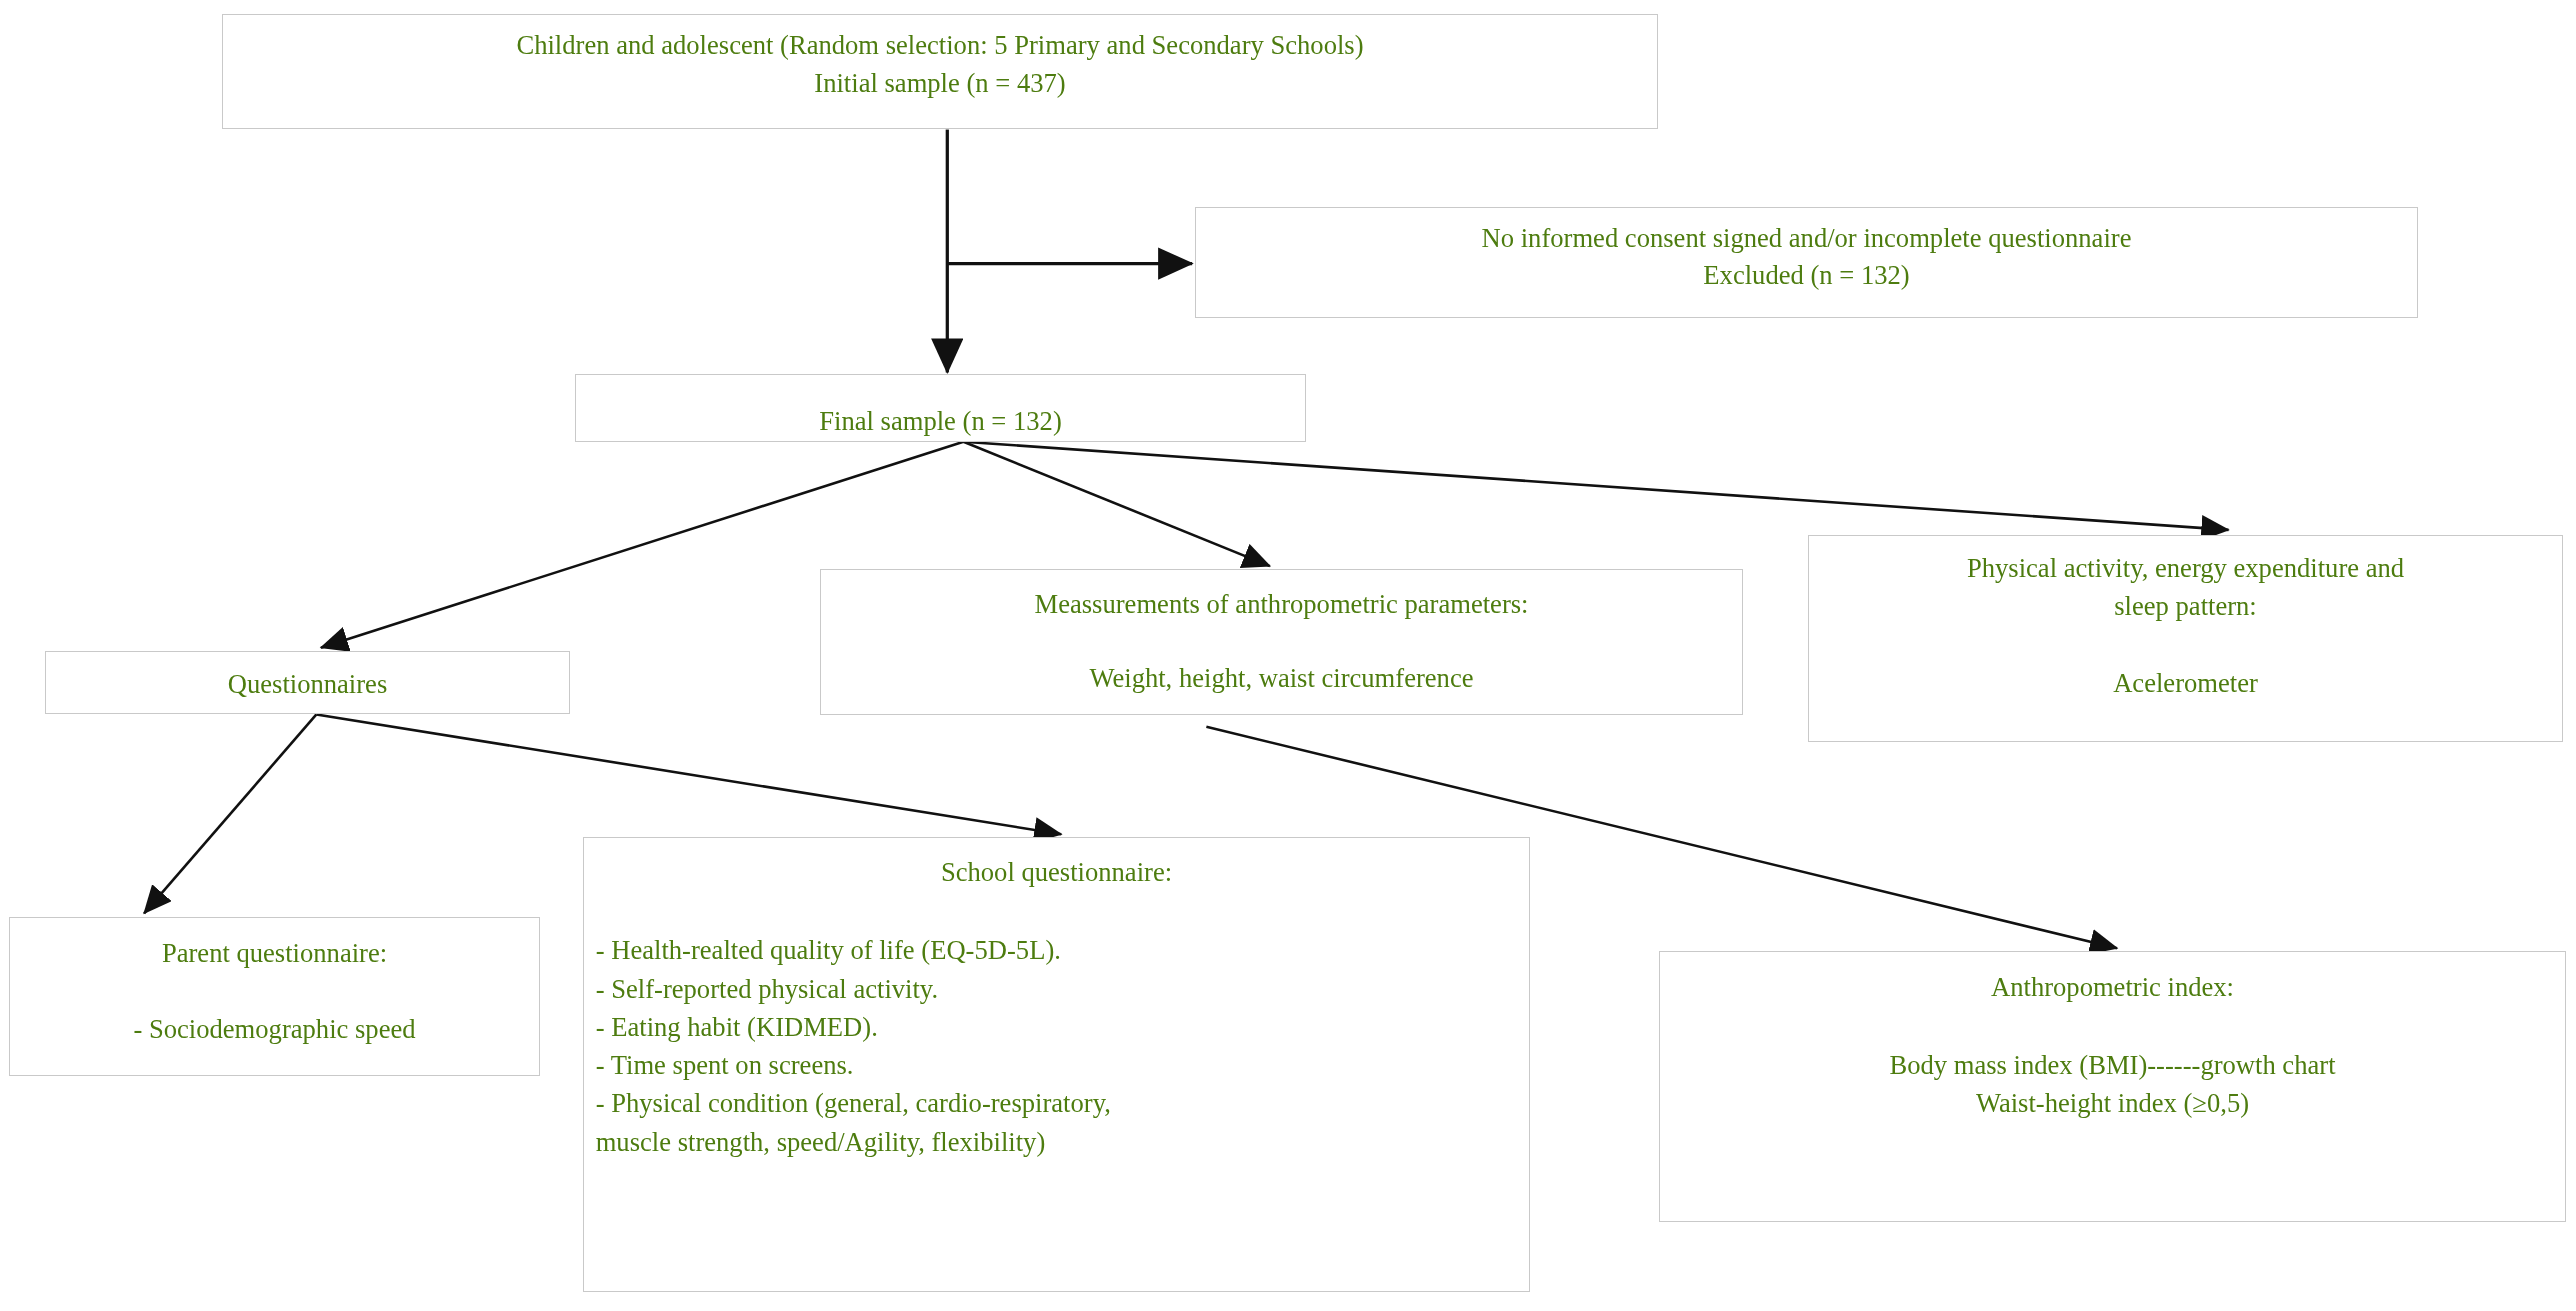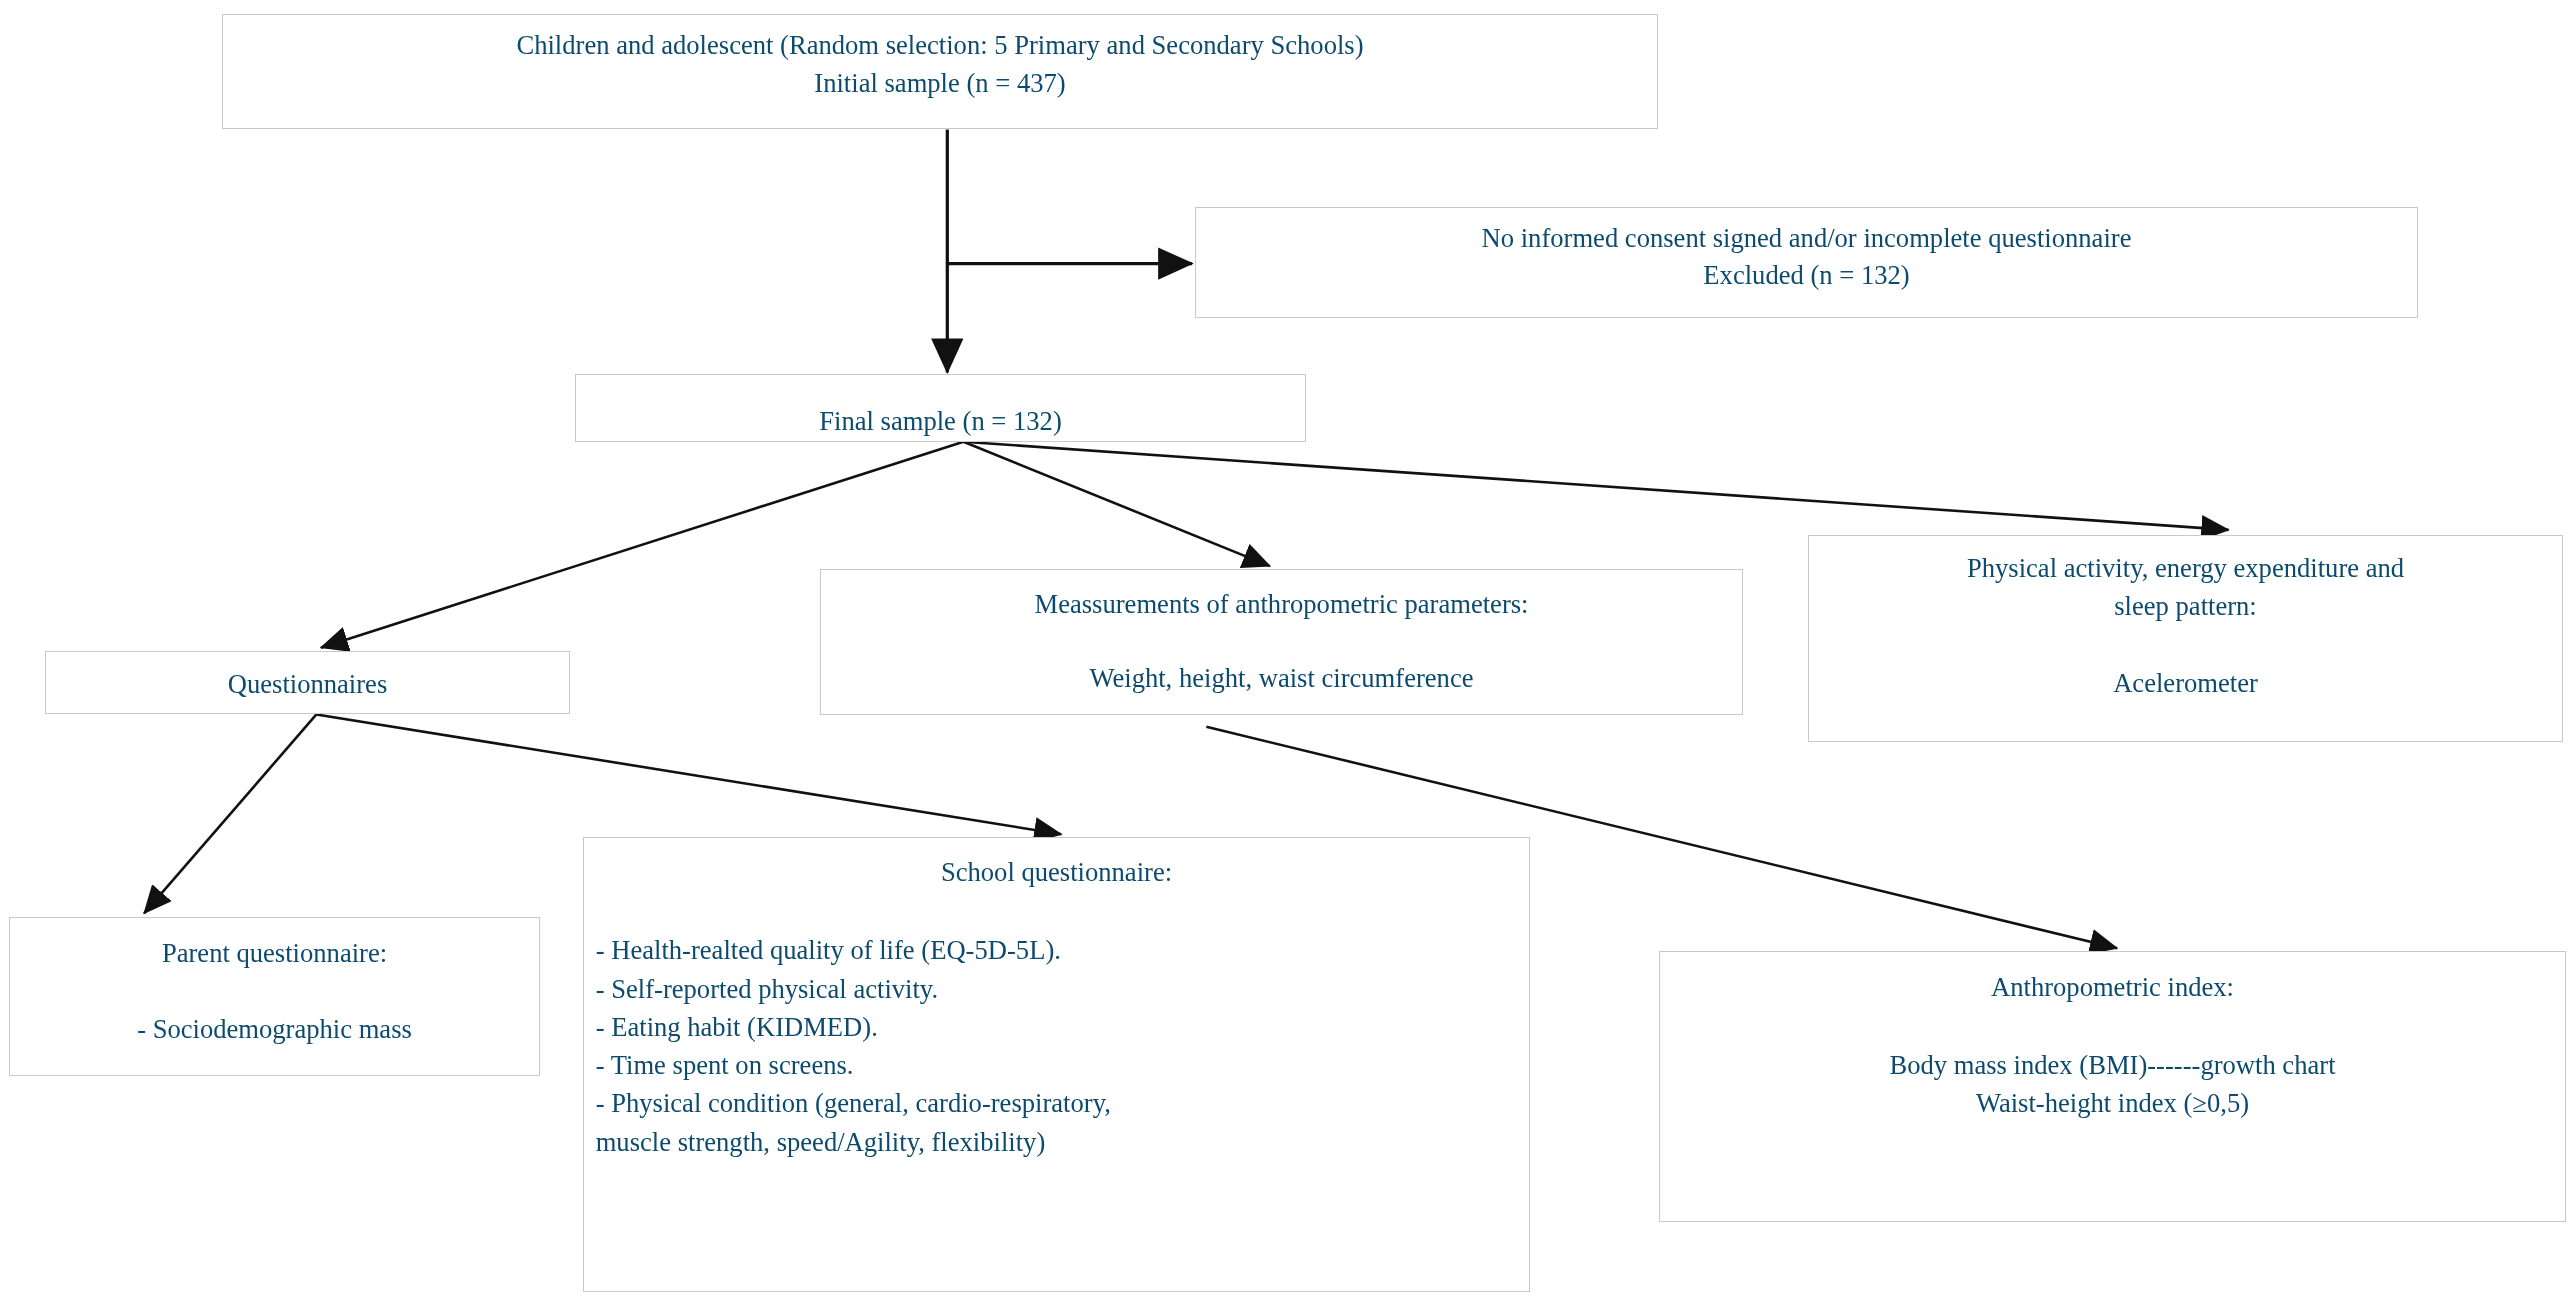--- a/index.html
+++ b/index.html
@@ -1,19 +1,19 @@
 <!DOCTYPE html>
 <html style="font-size:10.4px"><head>
 <meta charset="utf-8">
 <style>
   html,body{margin:0;padding:0;background:#ffffff;}
   body{font-family:"Liberation Serif","DejaVu Serif",serif;}
   #stage{position:relative;width:2576px;height:1311px;background:#ffffff;overflow:hidden;}
   .node{position:absolute;box-sizing:border-box;border:1.3px solid #c9c9c9;background:#ffffff;
-        color:#0c4a6e;text-align:center;}
+        color:#4d7c0f;text-align:center;}
   .node .line{white-space:pre;}
   .center{display:flex;flex-direction:column;align-items:center;justify-content:flex-start;}
   .bullets{text-align:left;white-space:pre-line;}
   svg.edges{position:absolute;left:0;top:0;width:2576px;height:1311px;pointer-events:none;}
   .pad-t{padding-top:11.7px;}
 </style>
 </head>
 <body>
 
 <div id="stage">
@@ -66,21 +66,21 @@
   </div>
 
   <div class="node center" style="left:1808px;top:535px;width:755px;height:207px;font-size:26.6px;line-height:1.42;padding-top:14.3px;">
     <div class="line">Physical activity, energy expenditure and</div>
     <div class="line">sleep pattern:</div>
     <div class="line" style="margin-top:39px;">Acelerometer</div>
   </div>
 
   <div class="node center" style="left:9px;top:917px;width:531px;height:159px;font-size:26.6px;line-height:1.42;padding-top:17px;">
     <div class="line">Parent questionnaire:</div>
-    <div class="line" style="margin-top:38px;">- Sociodemographic mass</div>
+    <div class="line" style="margin-top:38px;">- Sociodemographic speed</div>
   </div>
 
   <div class="node" style="left:583px;top:837px;width:947px;height:455px;font-size:26.6px;line-height:1.42;padding-top:15.5px;">
     <div class="line" style="text-align:center;">School questionnaire:</div>
     <div class="bullets" style="margin-top:40px;padding-left:11.7px;line-height:1.44;">- Health-realted quality of life (EQ-5D-5L).
 - Self-reported physical activity.
 - Eating habit (KIDMED).
 - Time spent on screens.
 - Physical condition (general, cardio-respiratory,
 muscle strength, speed/Agility, flexibility)</div>

